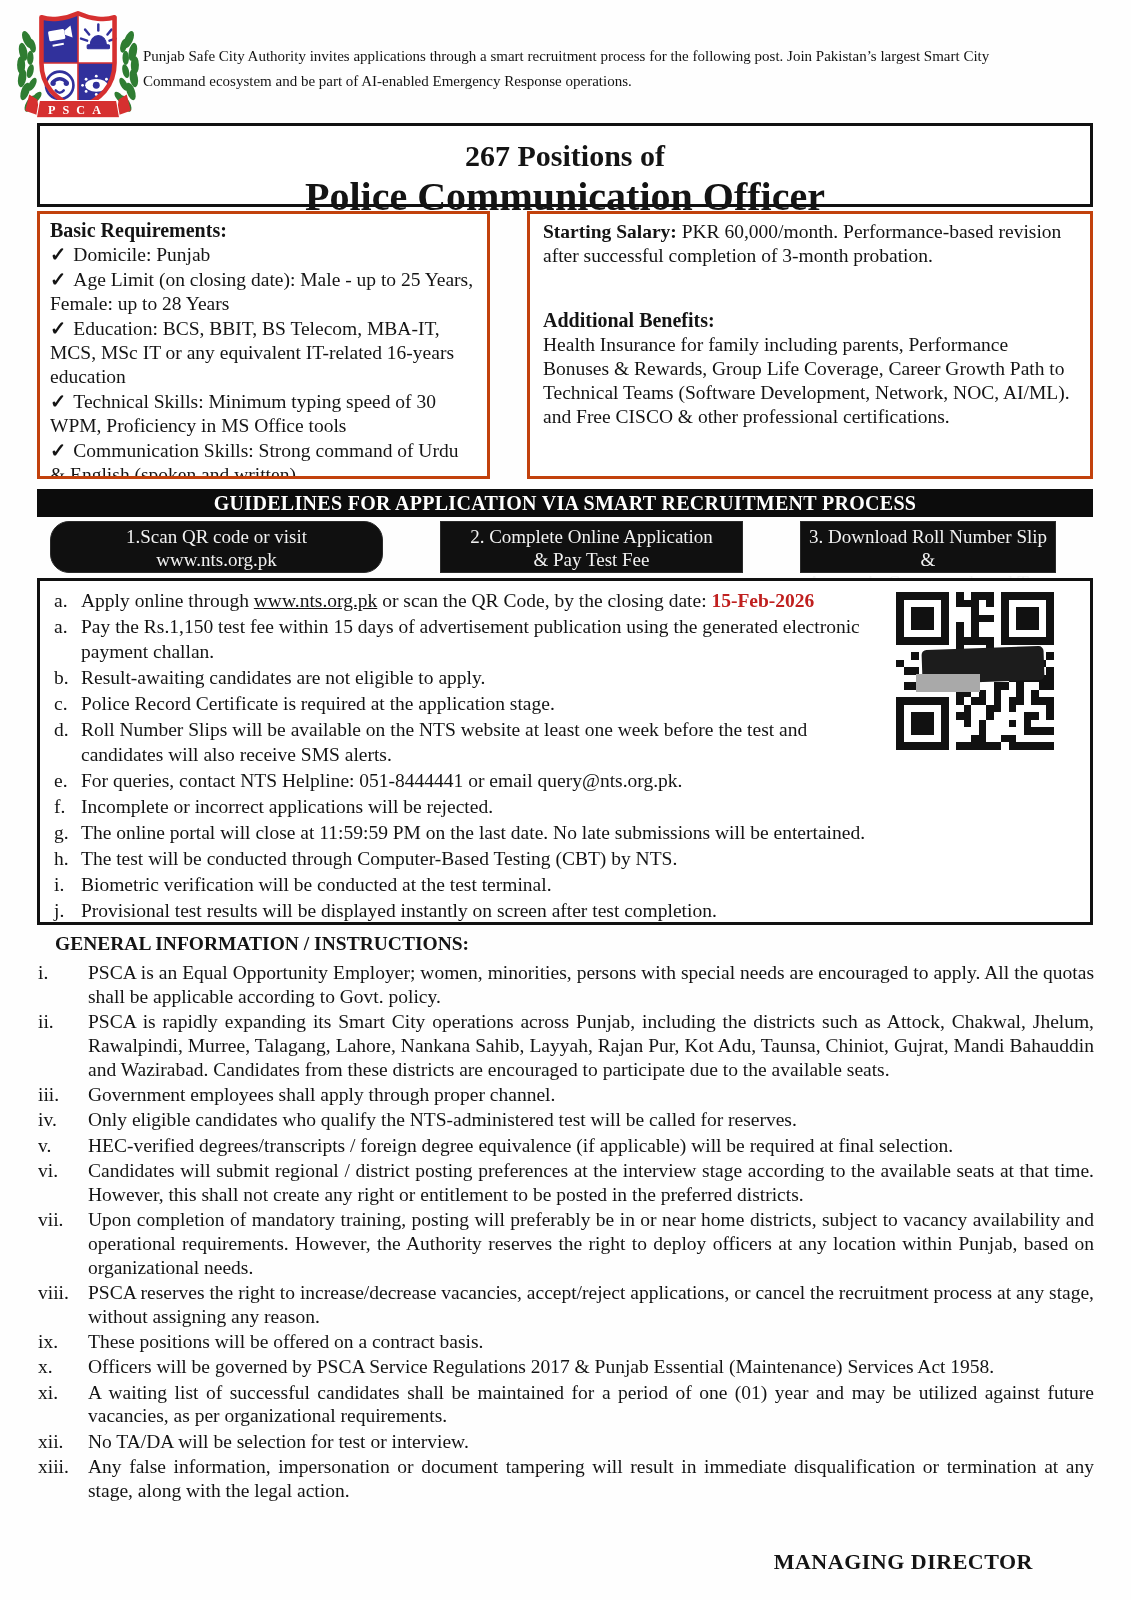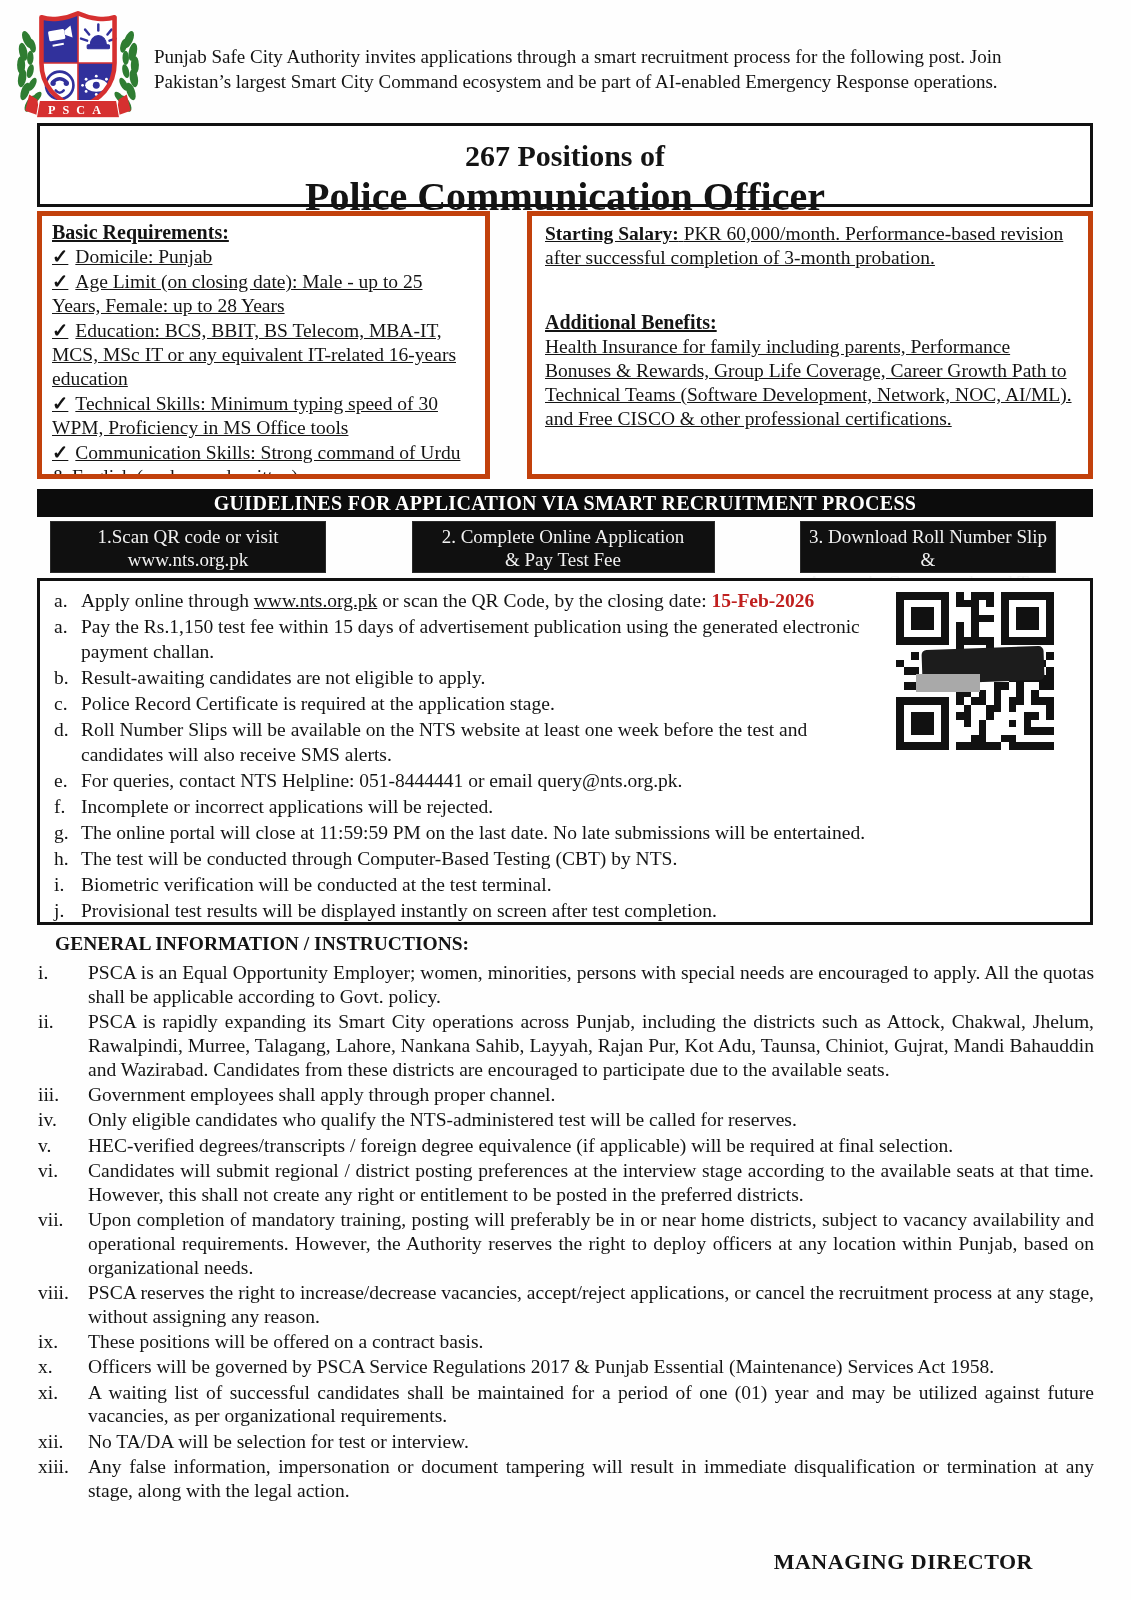--- a/index.html
+++ b/index.html
@@ -1,44 +1,44 @@
 <!DOCTYPE html>
 <html><head>
 <meta charset="utf-8">
 <style>
   html,body{margin:0;padding:0;background:#e8e8e8;}
   .page{position:relative;width:1131px;height:1600px;background:#fefefe;color:#141414;
         font-family:"Liberation Serif","DejaVu Serif",serif;overflow:hidden;}
   .b{font-weight:bold;}
   
   .logo{position:absolute;left:12px;top:4px;width:132px;height:120px;}
-  .intro{position:absolute;left:154px;top:44px;width:905px;font-size:19px;line-height:25px;}
+  .intro{position:absolute;left:143px;top:44px;width:905px;font-size:15px;line-height:25px;}
   
   .title-box{position:absolute;left:37px;top:123px;width:1056px;height:84px;border:3px solid #111;
              box-sizing:border-box;text-align:center;background:#fff;}
   .title1{font-size:30px;font-weight:bold;line-height:38px;margin-top:11px;}
   .title2{font-size:40px;font-weight:bold;line-height:44px;}
   
   .cols{position:absolute;left:37px;top:211px;width:1056px;height:268px;display:flex;gap:37px;}
-  .box{border:5px solid #c2410c;box-sizing:border-box;background:#fff;overflow:hidden;text-decoration:underline;}
+  .box{border:3px solid #c2410c;box-sizing:border-box;background:#fff;overflow:hidden;}
   .req-box{width:453px;padding:4px 10px;font-size:19.5px;line-height:24px;}
   .box-heading{font-weight:bold;font-size:20px;}
   .req-item{margin:1px 0;}
   .chk{font-weight:bold;margin-right:7px;}
   .sal-box{flex:1;padding:6px 13px;font-size:19.5px;line-height:24px;}
   .sal-p{margin:0;}
   .benefits-heading{margin-top:40px;font-size:20px;}
   .benefits-text{margin:1px 0 0 0;}
   
   .banner{position:absolute;left:37px;top:489px;width:1056px;height:28px;background:#0c0c0c;color:#fff;
           text-align:center;font-weight:bold;font-size:20px;line-height:28px;letter-spacing:.3px;}
   .steps{position:absolute;left:50px;top:521px;width:1006px;height:52px;display:flex;justify-content:space-between;}
   .step{background:#101010;color:#f2f2f2;text-align:center;font-size:19px;line-height:23px;
         padding:3px 6px;box-sizing:border-box;border:1px solid #2a2a2a;}
-  .step1{width:276px;}.step2{width:303px;}.step3{width:256px;}
+  .step1{width:333px;border-radius:19px;}.step2{width:303px;}.step3{width:256px;}
   
   .gbox{position:absolute;left:37px;top:578px;width:1056px;height:347px;border:3px solid #111;
         box-sizing:border-box;padding:7px 14px;font-size:19.5px;line-height:25px;background:#fff;overflow:hidden;}
   .g-item{padding-left:27px;text-indent:-27px;margin-bottom:1px;}
   .g-label{display:inline-block;width:27px;text-indent:0;}
   .u{color:inherit;text-decoration:underline;cursor:pointer;}
   .red{color:#c0201f;font-weight:bold;}
   
   .qr{position:relative;float:right;width:158px;height:158px;margin:4px 22px 10px 16px;}
   .qr-grid{position:absolute;inset:0;display:grid;grid-template-columns:repeat(21,1fr);grid-template-rows:repeat(21,1fr);}

